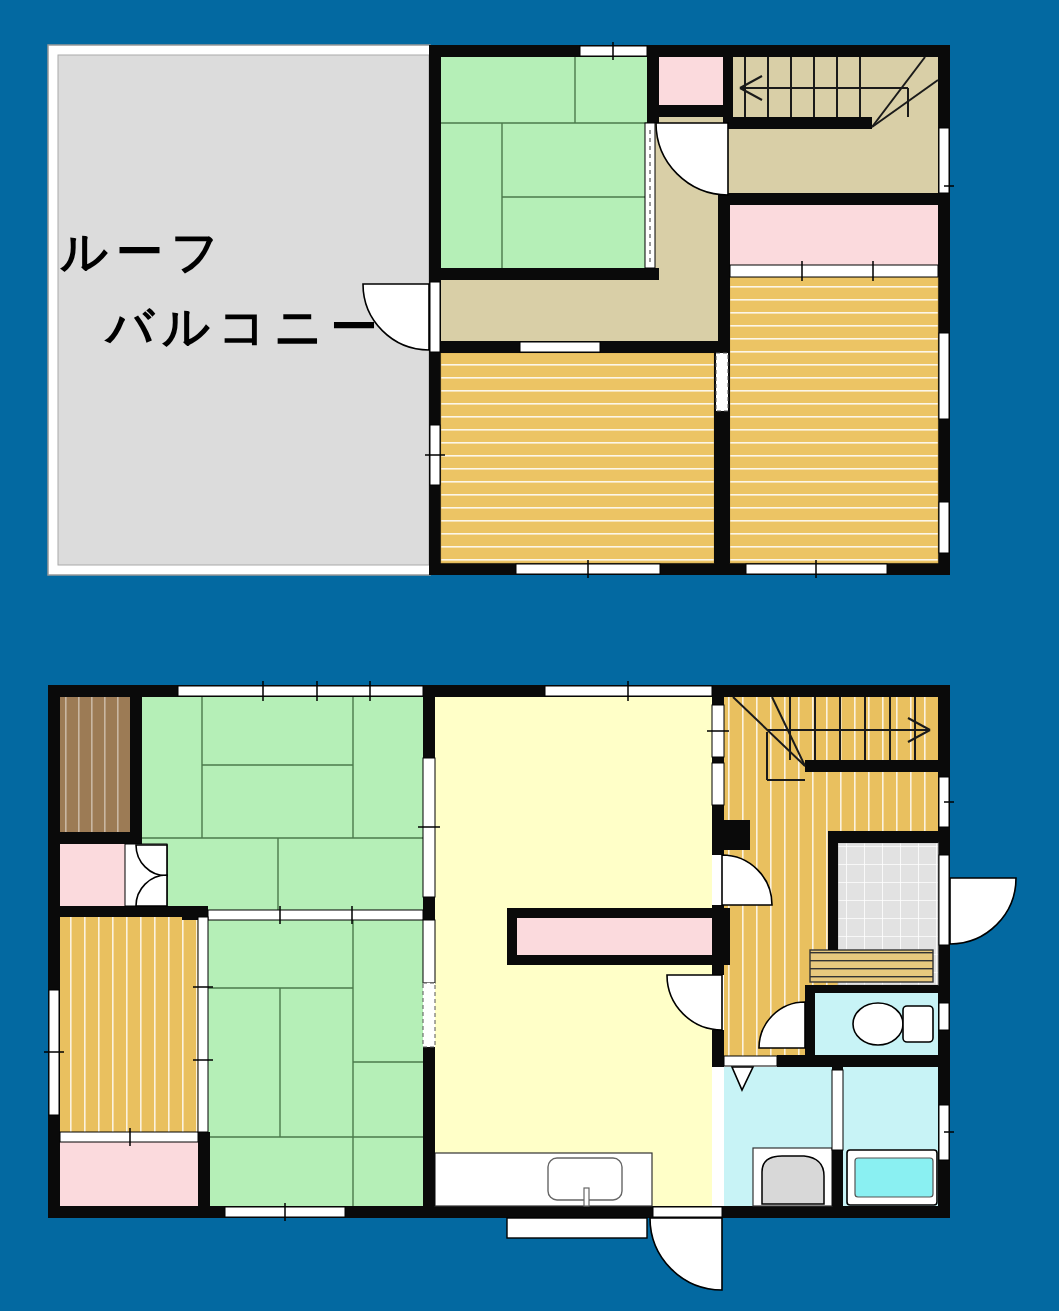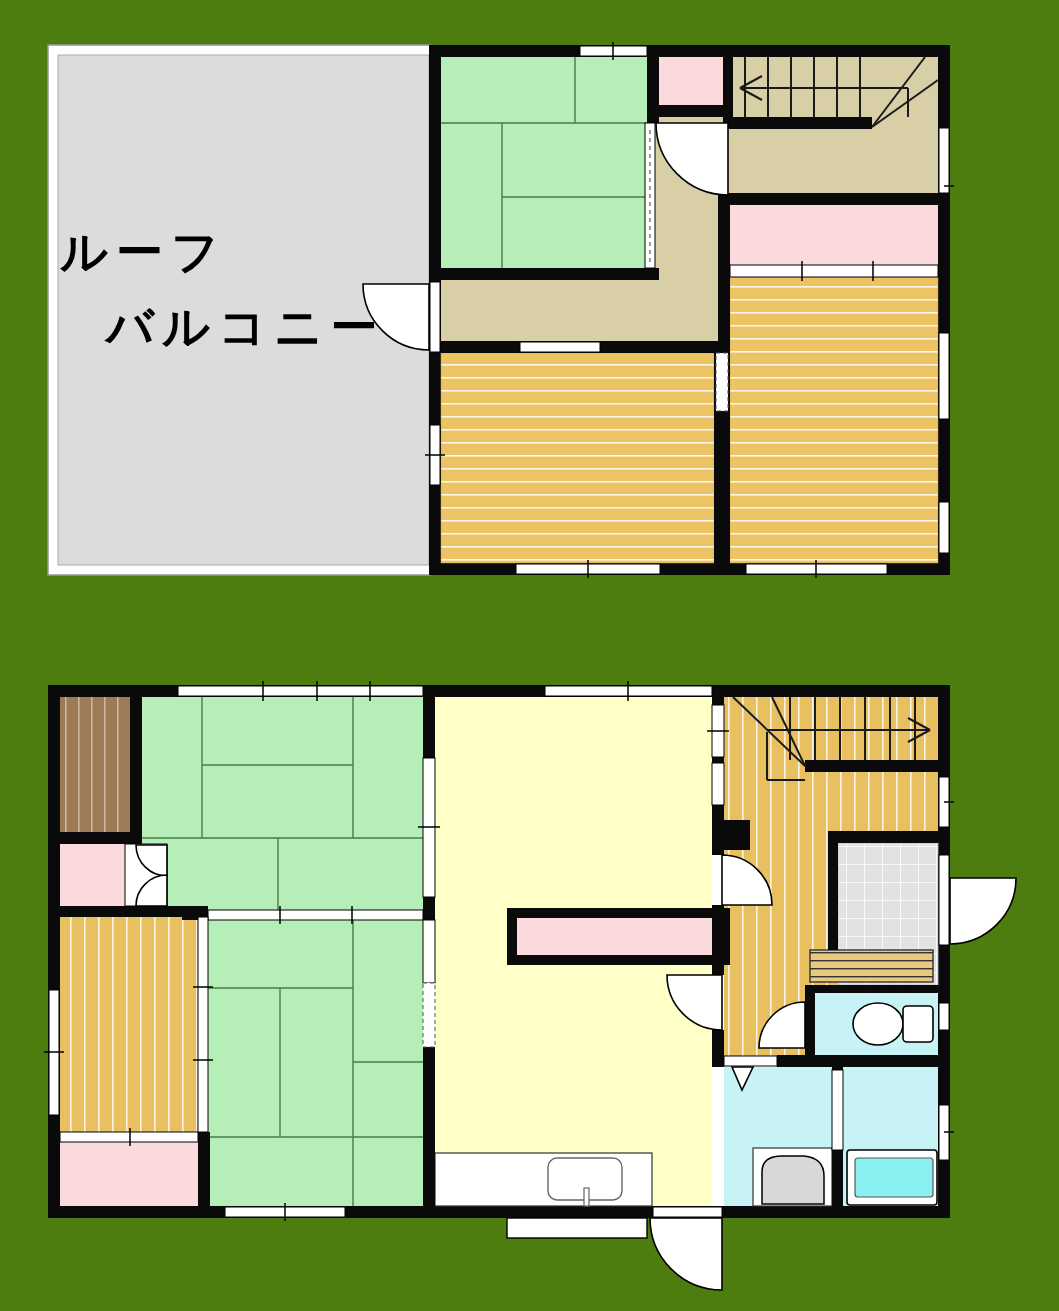--- a/index.html
+++ b/index.html
@@ -1,16 +1,16 @@
 <!DOCTYPE html>
 <html><head>
 <meta charset="utf-8">
 <style>
   html,body{margin:0;padding:0;background:#ffffff;}
-  .page{position:relative;width:1059px;height:1311px;background:#4d7c0f;overflow:hidden;
+  .page{position:relative;width:1059px;height:1311px;background:#0369a1;overflow:hidden;
         font-family:"DejaVu Sans",sans-serif;}
   svg{display:block;}
   .jp-label{font-family:"DejaVu Sans",sans-serif;font-weight:700;}
 </style>
 </head>
 <body>
 
 <div class="page">
 <svg width="1059" height="1311" viewBox="0 0 1059 1311" xmlns="http://www.w3.org/2000/svg">
 

